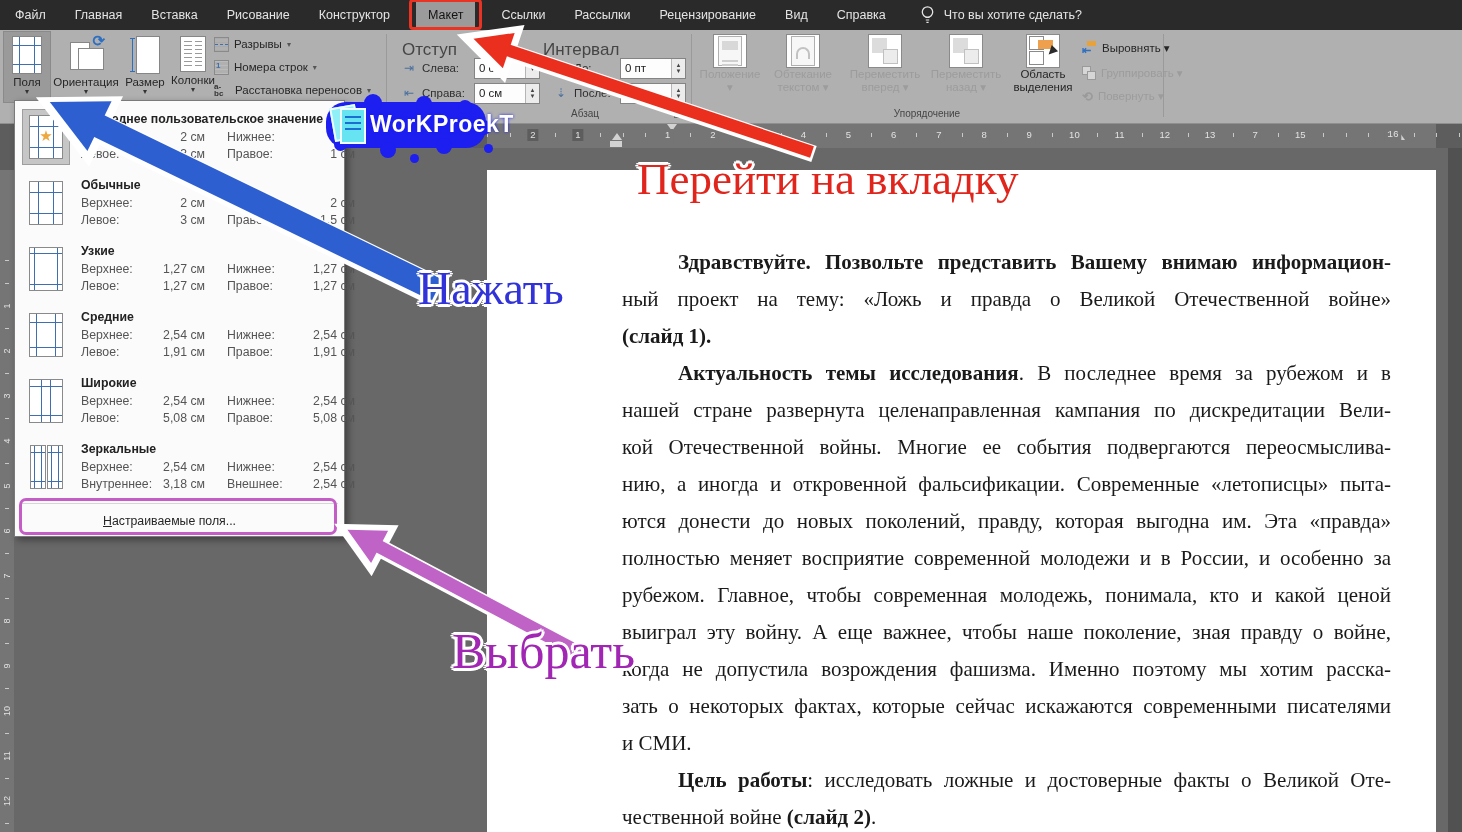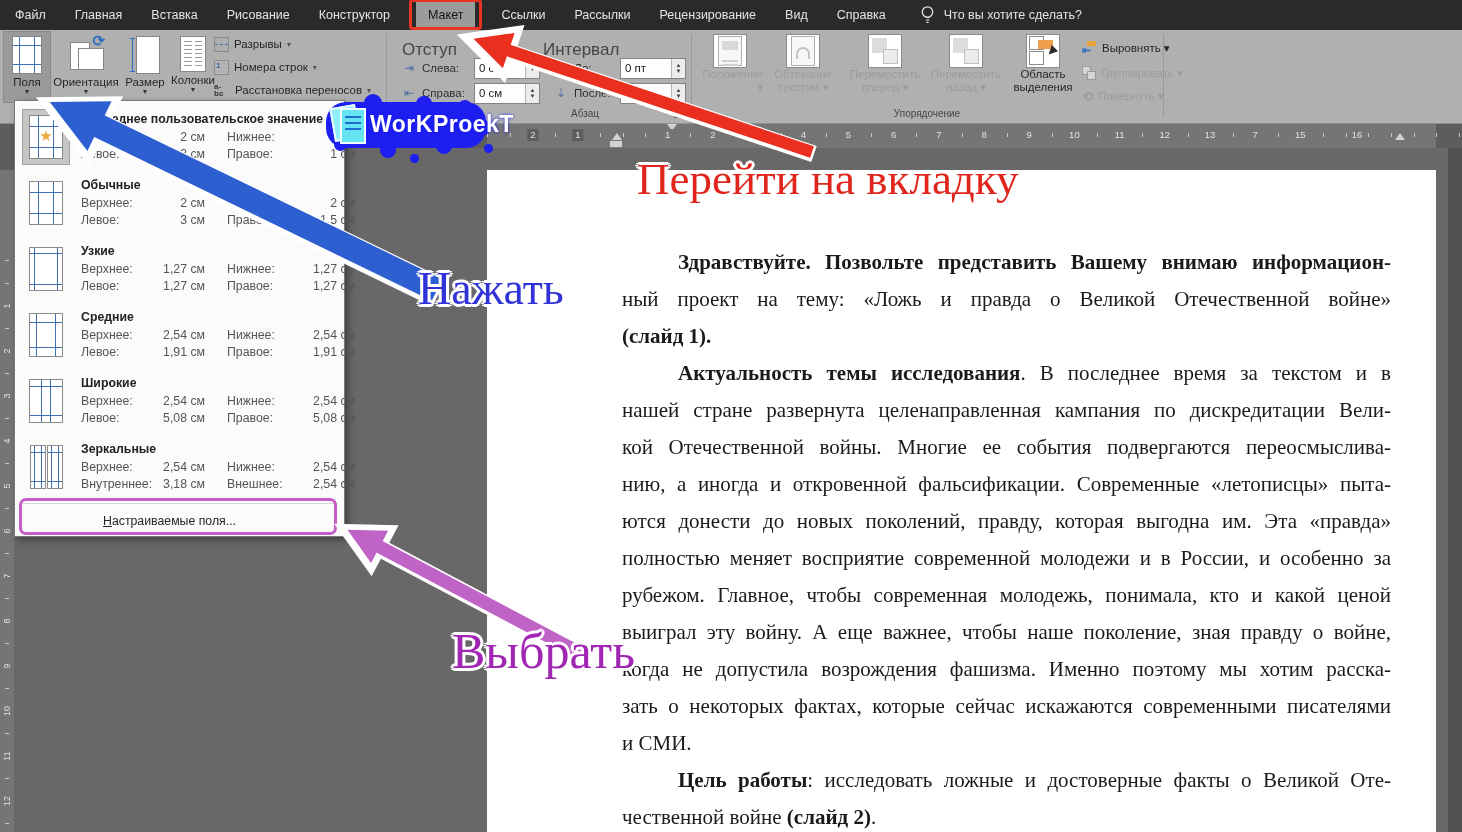--- a/index.html
+++ b/index.html
@@ -52,21 +52,21 @@
   .fico{color:#4a6f9f;font-size:12px;width:14px;text-align:center}
   .flbl{width:46px;color:#2e2e2e}
   .fld{display:flex;width:66px;height:21px;background:#fdfdfd;border:1px solid #848484;box-sizing:border-box}
   .fld .txt{flex:1;padding:3px 4px;font-size:11.5px;color:#222}
   .fld .sp{width:13px;background:#ececec;border-left:1px solid #b5b5b5;display:flex;flex-direction:column;align-items:center;justify-content:center;font-size:6px;color:#444;line-height:6px}
   .fld .dd{width:13px;background:#ececec;border-left:1px solid #b5b5b5;display:flex;align-items:center;justify-content:center;font-size:8px;color:#444}
   .launcher{position:absolute;width:11px;height:11px;border-left:1px solid #666;border-bottom:1px solid #666;box-sizing:border-box}
   .launcher:after{content:"↘";position:absolute;left:1px;top:-4px;font-size:9px;color:#555}
 
   
-  .g3big{position:absolute;top:4px;height:68px;display:flex;flex-direction:column;align-items:center;justify-content:flex-start;text-align:right;line-height:12.5px;cursor:default}
+  .g3big{position:absolute;top:4px;height:68px;display:flex;flex-direction:column;align-items:center;justify-content:flex-start;text-align:center;line-height:12.5px;cursor:default}
   .g3big .ic{height:34px;display:flex;align-items:center;justify-content:center}
   .g3big.disabled,.smbtn.disabled{color:#9c9c9c}
   .g3small{position:absolute;left:1082px;display:flex;align-items:center;gap:5px;white-space:nowrap;cursor:default}
   .posic{width:22px;height:28px;background:#f7f7f7;border:1px solid #b0b0b0;position:relative}
   .posic i{position:absolute;left:3px;right:3px;top:4px;height:9px;background:#d8d8d8}
   .posic b{position:absolute;left:3px;right:3px;bottom:3px;height:2px;background:#cfcfcf;box-shadow:0 4px 0 #cfcfcf}
   .wrapic{width:22px;height:28px;background:#f7f7f7;border:1px solid #b0b0b0;position:relative;overflow:hidden}
   .wrapic i{position:absolute;left:4px;right:4px;top:10px;height:10px;border:2px solid #c2c2c2;border-bottom:none;border-radius:10px 10px 0 0}
   .sqs{position:relative;width:26px;height:26px}
   .sqs i,.sqs b{position:absolute;width:15px;height:15px;box-sizing:border-box}
@@ -355,21 +355,21 @@
       <span class="hnum" style="left: 893.68px;">6</span>
       <span class="hnum" style="left: 938.86px;">7</span>
       <span class="hnum" style="left: 984.04px;">8</span>
       <span class="hnum" style="left: 1029.22px;">9</span>
       <span class="hnum" style="left: 1074.4px;">10</span>
       <span class="hnum" style="left: 1119.58px;">11</span>
       <span class="hnum" style="left: 1164.76px;">12</span>
       <span class="hnum" style="left: 1209.94px;">13</span>
       <span class="hnum" style="left: 1255.12px;">7</span>
       <span class="hnum" style="left: 1300.3px;">15</span>
-      <span class="hnum" style="left: 1357px;">16</span>
+      <span class="hnum" style="left: 1393px; font-family: Liberation Mono, monospace;">16</span>
     </div>
 
   <div class="vruler">
     <div class="vr-page"></div>
   <span class="vnum" style="top: 152px;">1</span>
       <span class="vnum" style="top: 197px;">2</span>
       <span class="vnum" style="top: 242px;">3</span>
       <span class="vnum" style="top: 287px;">4</span>
       <span class="vnum" style="top: 332px;">5</span>
       <span class="vnum" style="top: 377px;">6</span>
@@ -381,21 +381,21 @@
       <span class="vnum" style="top: 647px;">12</span>
     </div>
 
   <div class="scrolltrack"></div>
 
   <div class="page">
     <div class="doc" id="doc-text">
         <div class="line indent"><span style="font-weight: bold;">Здравствуйте. Позвольте представить Вашему внимаю информацион-</span></div>
         <div class="line"><span style="font-weight: normal;">ный проект на тему: «Ложь и правда о Великой Отечественной войне»</span></div>
         <div class="line last"><span style="font-weight: bold;">(слайд 1).</span></div>
-        <div class="line indent"><span style="font-weight: bold;">Актуальность темы исследования</span><span>.  В последнее время за текстом и в</span></div>
+        <div class="line indent"><span style="font-weight: bold;">Актуальность темы исследования</span><span>.  В последнее время за рубежом и в</span></div>
         <div class="line"><span>нашей стране развернута целенаправленная кампания по дискредитации Вели-</span></div>
         <div class="line"><span>кой Отечественной войны. Многие ее события подвергаются переосмыслива-</span></div>
         <div class="line"><span>нию, а иногда и откровенной фальсификации. Современные «летописцы» пыта-</span></div>
         <div class="line"><span>ются донести до новых поколений, правду, которая выгодна им. Эта «правда»</span></div>
         <div class="line"><span>полностью меняет восприятие современной молодежи и в России, и особенно за</span></div>
         <div class="line"><span>рубежом. Главное, чтобы современная молодежь, понимала, кто и какой ценой</span></div>
         <div class="line"><span>выиграл эту войну. А еще важнее, чтобы наше поколение, зная правду о войне,</span></div>
         <div class="line"><span>когда не допустила возрождения фашизма. Именно поэтому мы хотим расска-</span></div>
         <div class="line"><span>зать о некоторых фактах, которые сейчас искажаются современными писателями</span></div>
         <div class="line last"><span>и СМИ.</span></div>

